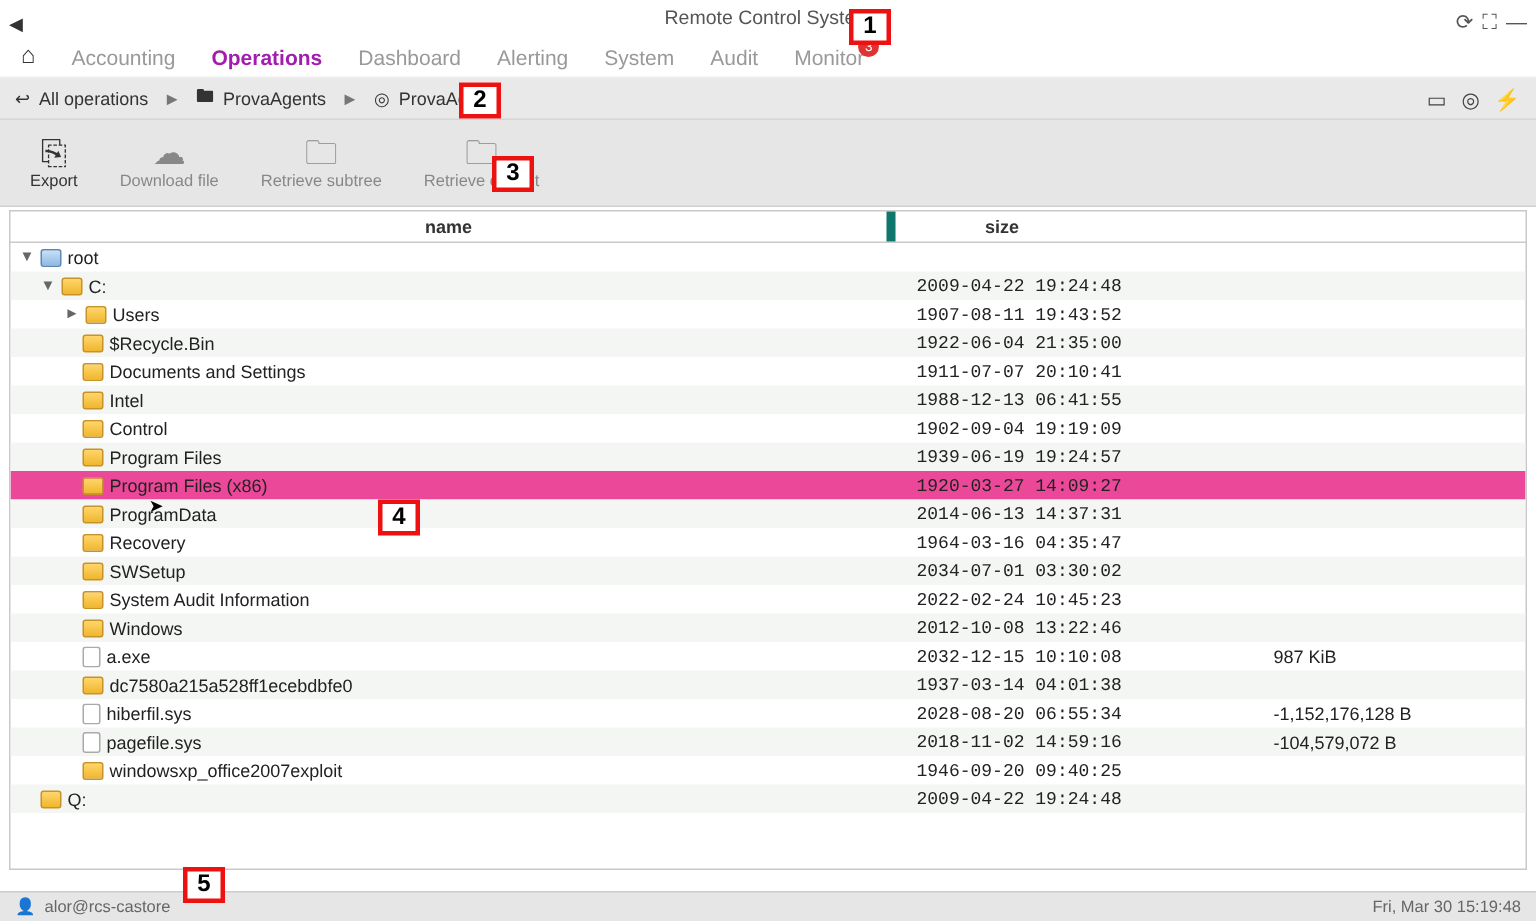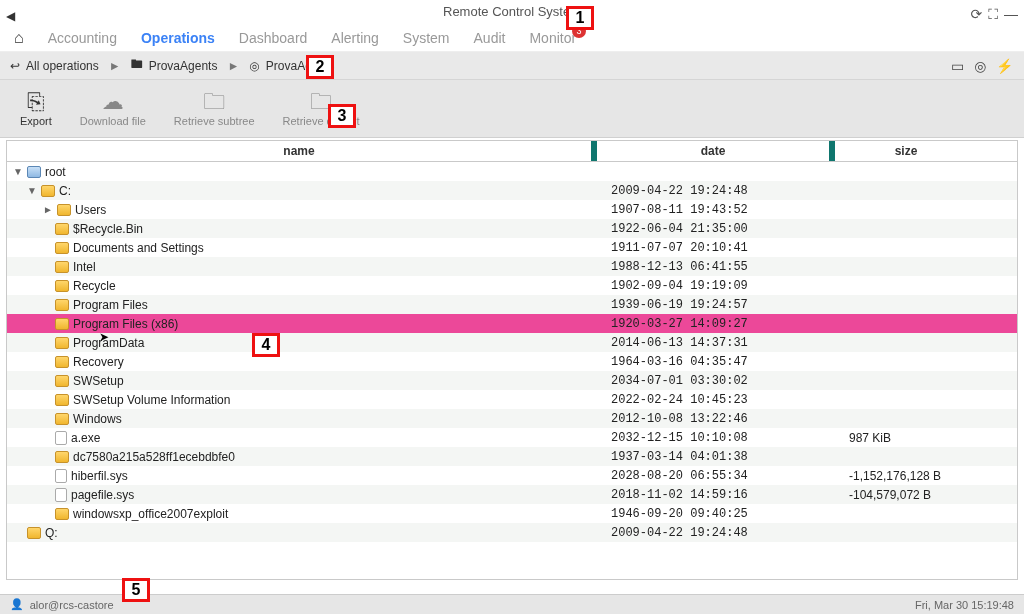--- a/index.html
+++ b/index.html
@@ -6,21 +6,21 @@
 body { width:1024px; height:614px; background:#fff; position:relative; font-size:12px; color:#333; overflow:hidden; }
 
 .window-title { height:24px; line-height:24px; text-align:center; color:#555; font-size:13px; background:#fff; position:relative;}
 .win-controls { position:absolute; right:6px; top:2px; display:flex; gap:6px; }
 .win-controls span { color:#555; font-size:14px; cursor:pointer;}
 .app-icon { position:absolute; left:6px; top:4px; color:#333; font-size:12px;}
 
 .topnav { height:28px; display:flex; align-items:center; gap:24px; padding:0 14px; border-bottom:1px solid #eee; position:relative;}
 .topnav .home { color:#333; font-size:16px; cursor:pointer;}
 .topnav .tab { color:#999; font-size:14px; cursor:pointer; position:relative;}
-.topnav .tab.active { color:#3b82f6; font-weight:bold;}
+.topnav .tab.active { color:#a21caf; font-weight:bold;}
 .topnav .badge { position:absolute; top:-6px; right:-10px; background:#d33; color:#fff; border-radius:50%; width:14px; height:14px; font-size:9px; display:flex; align-items:center; justify-content:center;}
 
 .breadcrumb { height:28px; background:#e9e9e9; display:flex; align-items:center; padding:0 10px; gap:10px; color:#333; font-size:12px; border-bottom:1px solid #d5d5d5; position:relative;}
 .breadcrumb .crumb { display:flex; align-items:center; gap:6px; cursor:pointer;}
 .breadcrumb .sep { color:#777;}
 .breadcrumb .right-icons { position:absolute; right:10px; display:flex; gap:10px; font-size:14px; color:#444;}
 .breadcrumb .right-icons span { cursor:pointer;}
 
 .toolbar { height:58px; background:#e6e6e6; display:flex; align-items:center; padding:4px 20px; gap:28px; border-bottom:1px solid #d0d0d0;}
 .toolbar .tool { display:flex; flex-direction:column; align-items:center; gap:2px; color:#888; cursor:pointer; font-size:11px;}
@@ -107,21 +107,20 @@
   </div>
   <div class="tool">
     <span class="ticon">🗀</span>
     <span>Retrieve default</span>
   </div>
 </div>
 
 <div class="table-wrap">
   <div class="table-header">
     <div class="th col-name">name</div>
-    <div class="th col-date">date</div>
     <div class="th col-size">size</div>
   </div>
   <div class="rows" id="rows">
       <div class="row">
         <div class="c-name ind0">
           <span class="tree-toggle">▼</span>
           <span class="drive-ico"></span>
           <span>root</span>
         </div>
         <div class="c-date"></div>
@@ -165,21 +164,21 @@
         <div class="c-name ind3">
           <span class="folder-ico"></span>
           <span>Intel</span>
         </div>
         <div class="c-date">1988-12-13 06:41:55</div>
         <div class="c-size"></div>
       </div>
       <div class="row">
         <div class="c-name ind3">
           <span class="folder-ico"></span>
-          <span>Recycle</span>
+          <span>Control</span>
         </div>
         <div class="c-date">1902-09-04 19:19:09</div>
         <div class="c-size"></div>
       </div>
       <div class="row">
         <div class="c-name ind3">
           <span class="folder-ico"></span>
           <span>Program Files</span>
         </div>
         <div class="c-date">1939-06-19 19:24:57</div>
@@ -213,21 +212,21 @@
         <div class="c-name ind3">
           <span class="folder-ico"></span>
           <span>SWSetup</span>
         </div>
         <div class="c-date">2034-07-01 03:30:02</div>
         <div class="c-size"></div>
       </div>
       <div class="row">
         <div class="c-name ind3">
           <span class="folder-ico"></span>
-          <span>SWSetup Volume Information</span>
+          <span>System Audit Information</span>
         </div>
         <div class="c-date">2022-02-24 10:45:23</div>
         <div class="c-size"></div>
       </div>
       <div class="row">
         <div class="c-name ind3">
           <span class="folder-ico"></span>
           <span>Windows</span>
         </div>
         <div class="c-date">2012-10-08 13:22:46</div>

